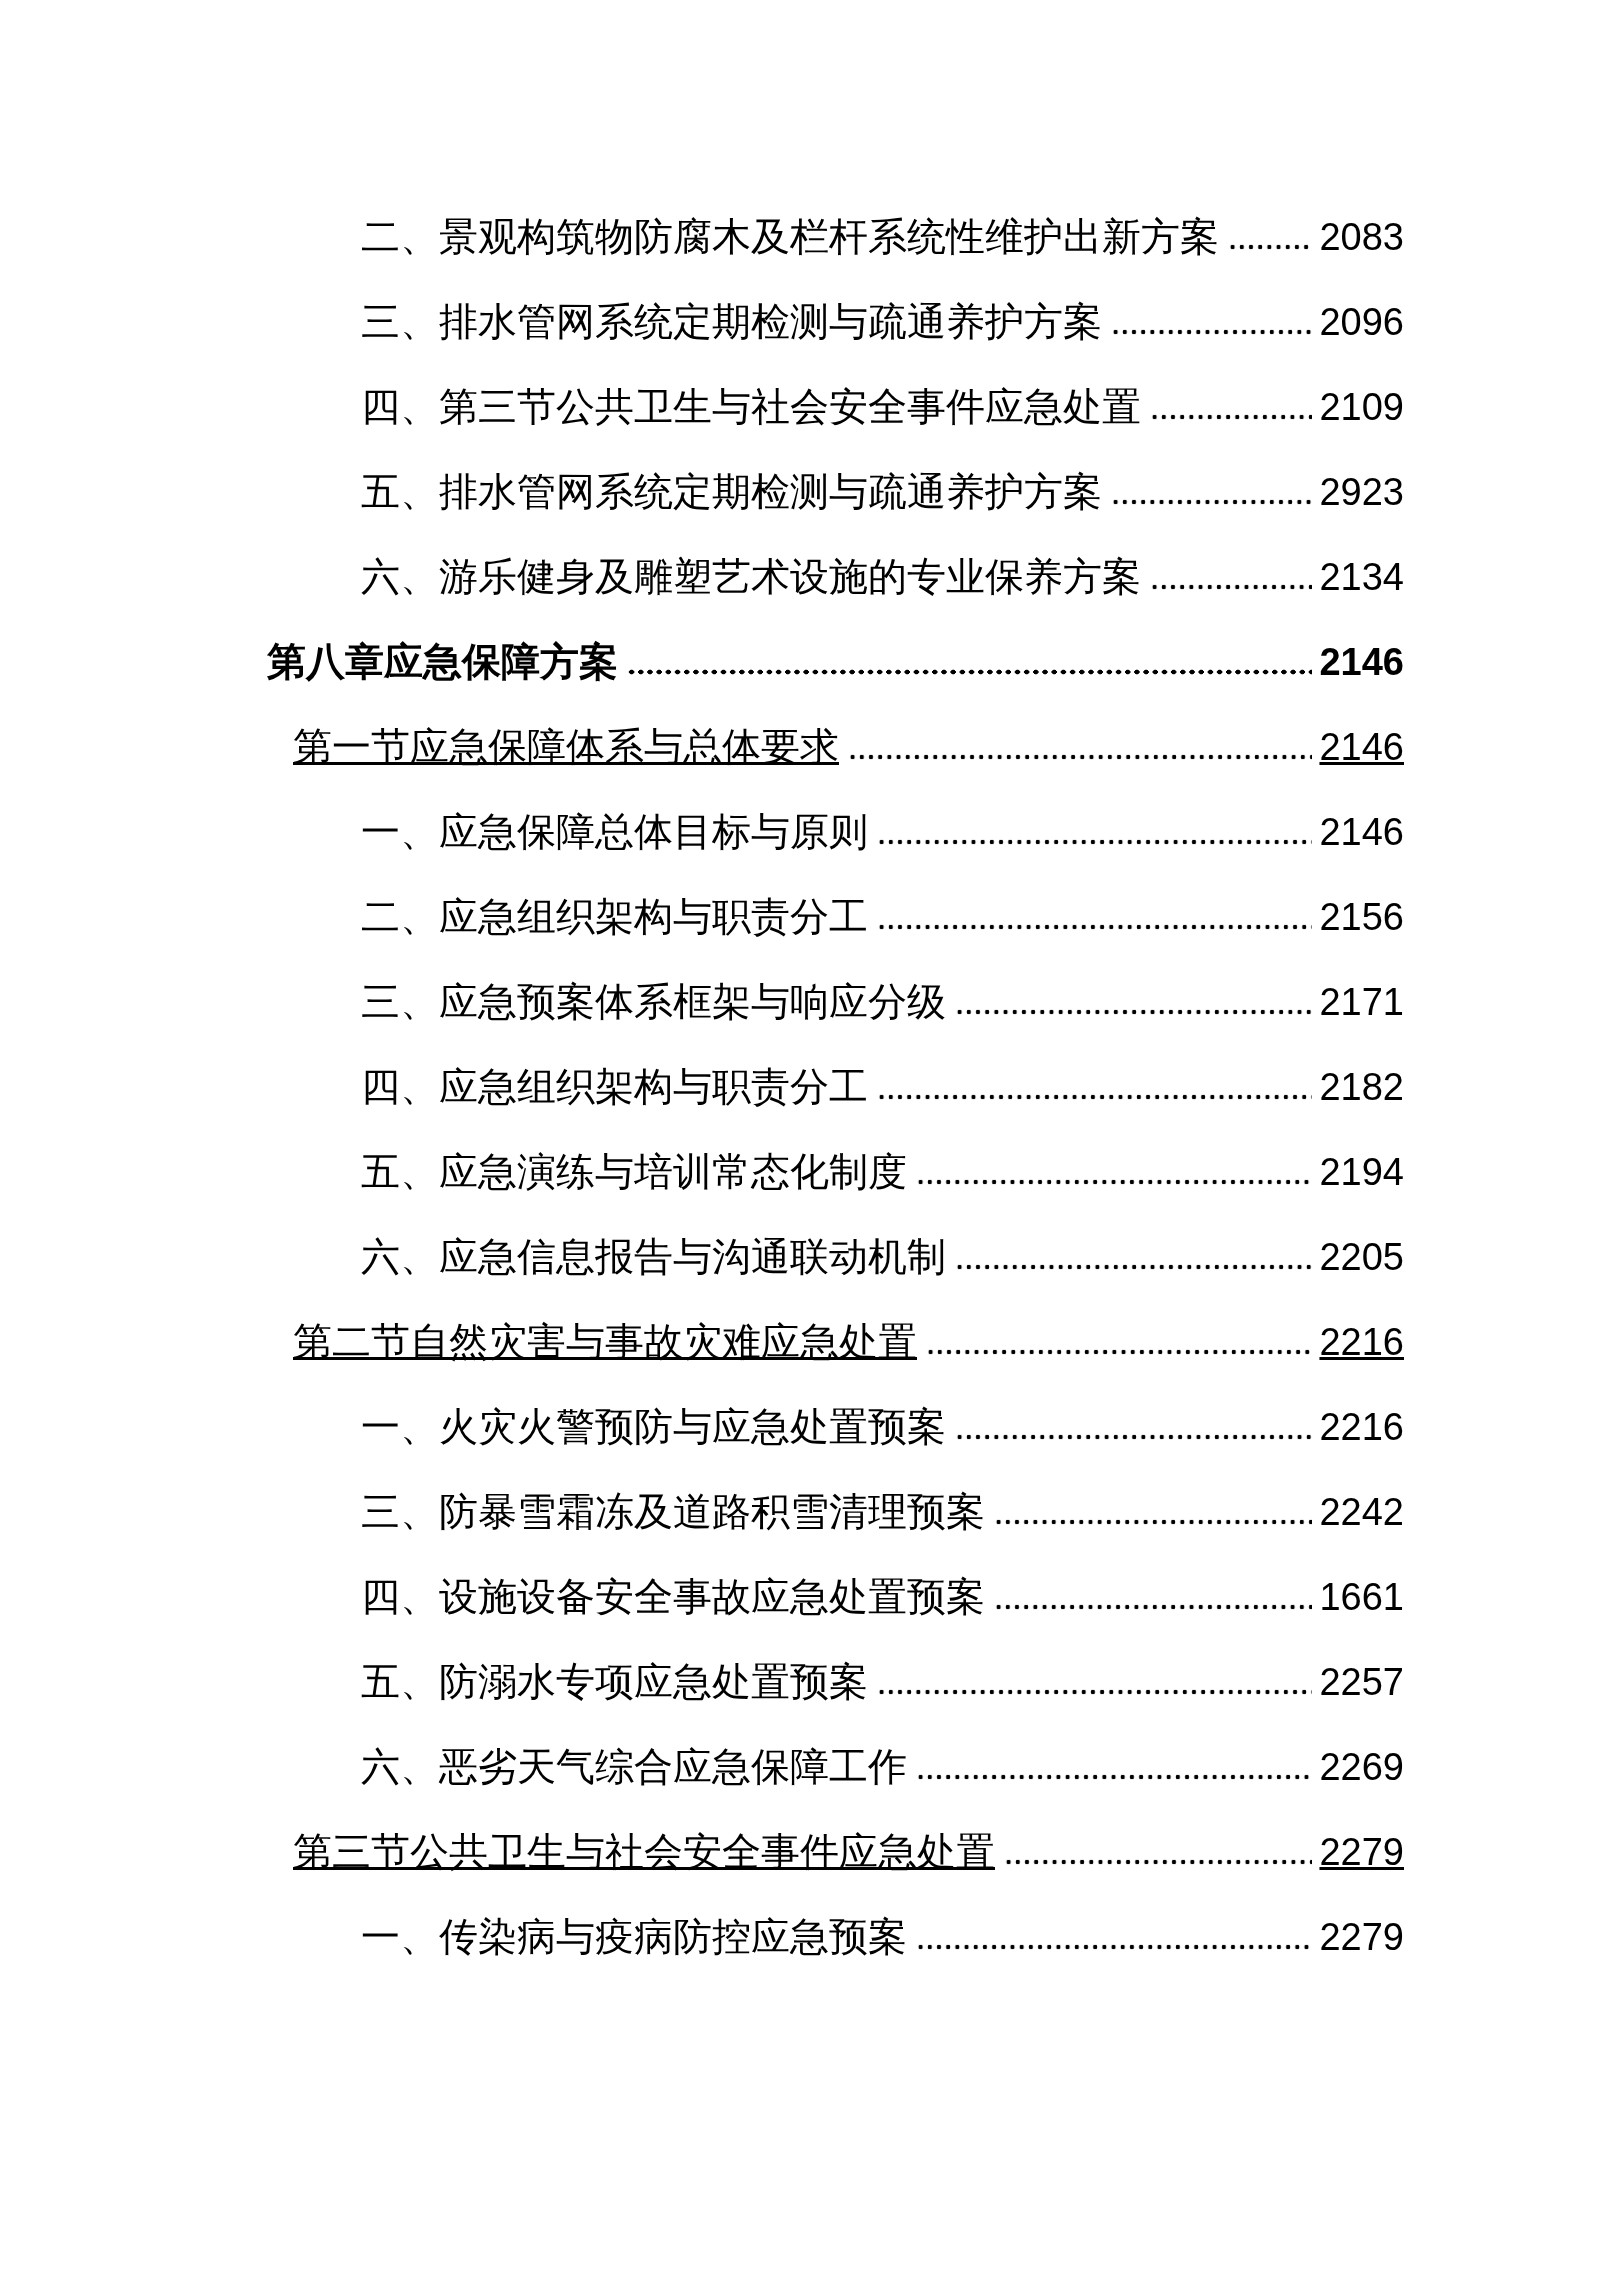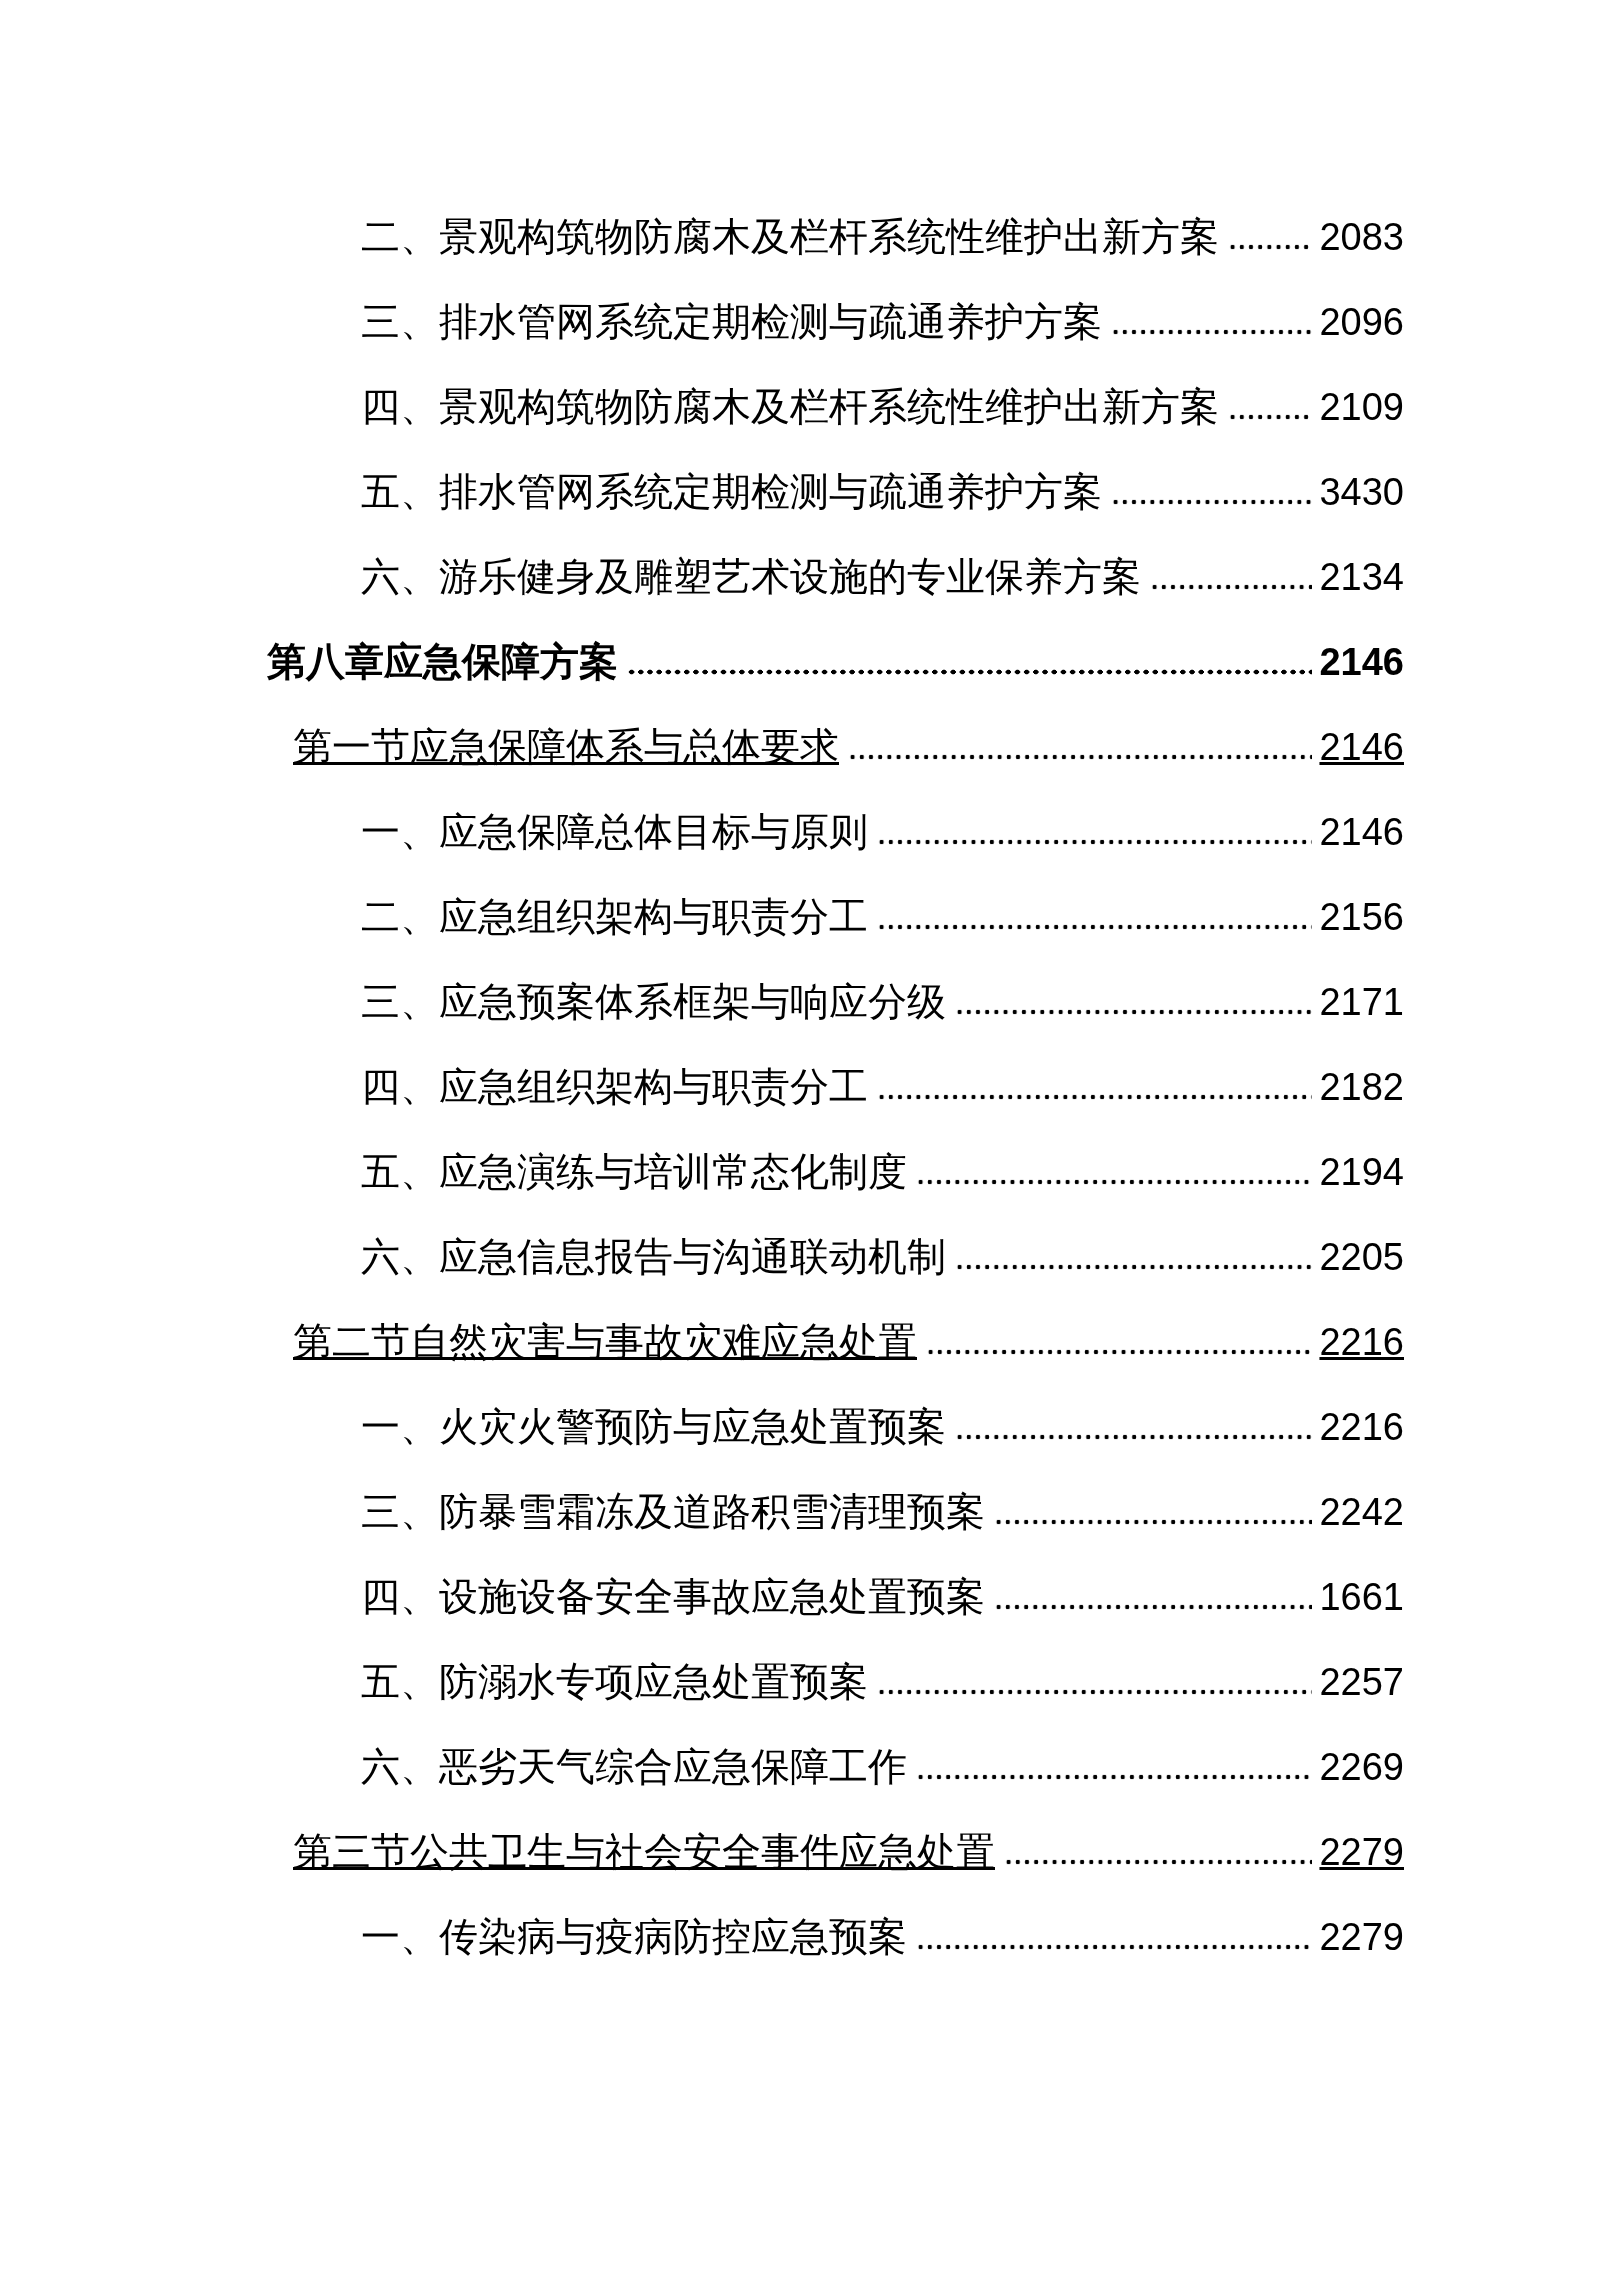--- a/index.html
+++ b/index.html
@@ -80,28 +80,28 @@
         <span class="entry-text">二、景观构筑物防腐木及栏杆系统性维护出新方案</span>
         <span class="dot-leader"></span>
         <span class="page-num">2083</span>
       </div>
       <div class="toc-row level-item">
         <span class="entry-text">三、排水管网系统定期检测与疏通养护方案</span>
         <span class="dot-leader"></span>
         <span class="page-num">2096</span>
       </div>
       <div class="toc-row level-item">
-        <span class="entry-text">四、景观构筑物防腐木及栏杆系统性维护出新方案</span>
+        <span class="entry-text">四、第三节公共卫生与社会安全事件应急处置</span>
         <span class="dot-leader"></span>
         <span class="page-num">2109</span>
       </div>
       <div class="toc-row level-item">
         <span class="entry-text">五、排水管网系统定期检测与疏通养护方案</span>
         <span class="dot-leader"></span>
-        <span class="page-num">3430</span>
+        <span class="page-num">2923</span>
       </div>
       <div class="toc-row level-item">
         <span class="entry-text">六、游乐健身及雕塑艺术设施的专业保养方案</span>
         <span class="dot-leader"></span>
         <span class="page-num">2134</span>
       </div>
       <div class="toc-row level-chapter">
         <span class="entry-text">第八章应急保障方案</span>
         <span class="dot-leader"></span>
         <span class="page-num">2146</span>

